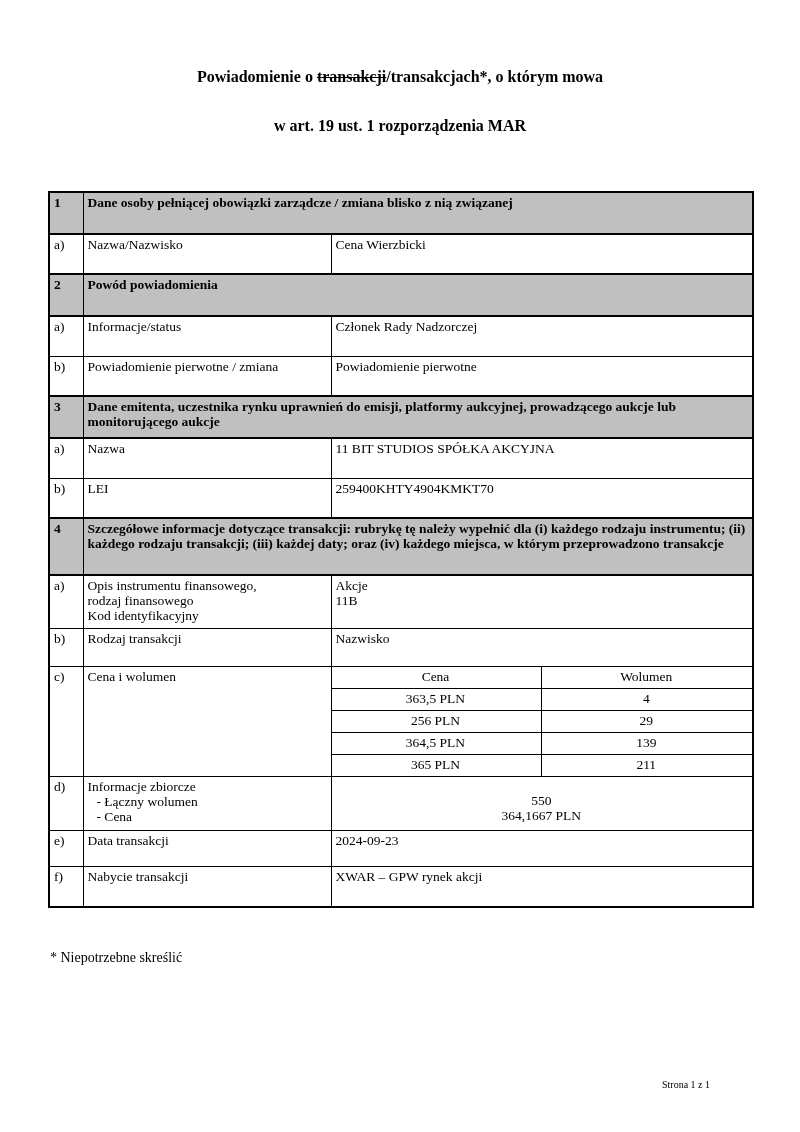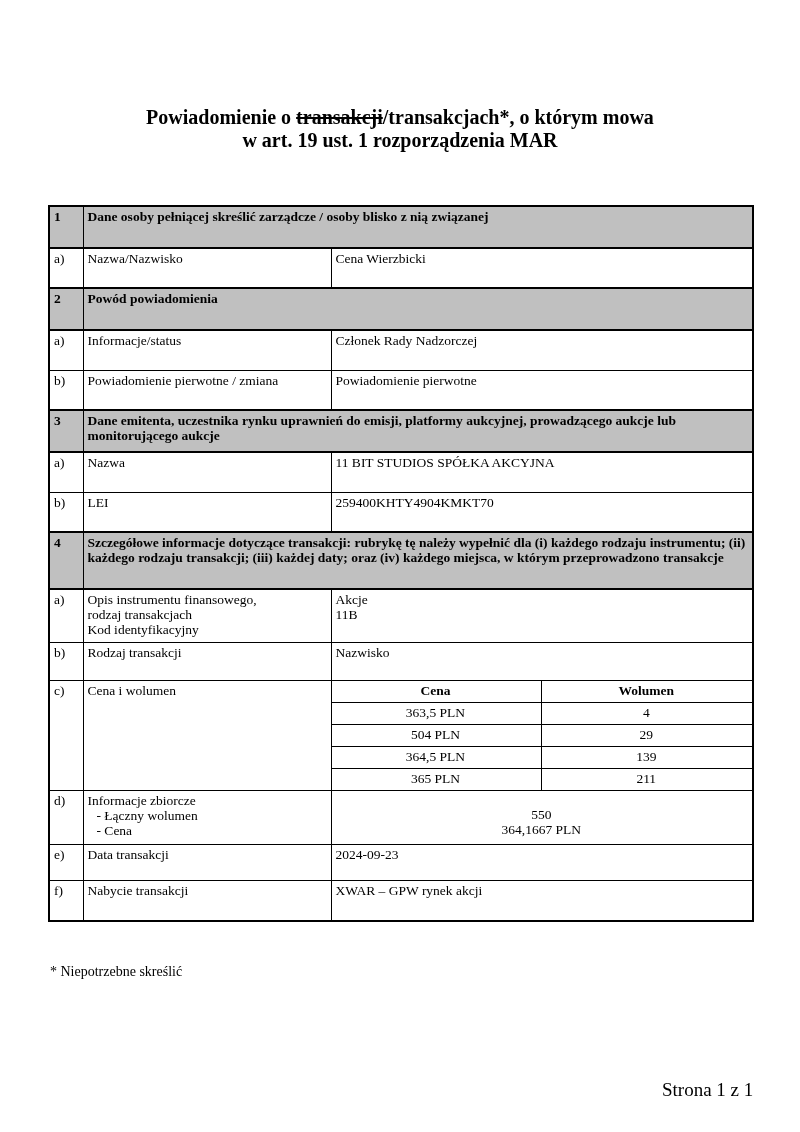--- a/index.html
+++ b/index.html
@@ -5,22 +5,22 @@
   * { box-sizing: border-box; }
   html, body { margin: 0; padding: 0; }
   body {
     width: 800px; height: 1132px;
     background: #ffffff;
     color: #000000;
     font-family: "Liberation Serif", serif;
     position: relative;
     overflow: hidden;
   }
-  .title-wrap { text-align: center; padding-top: 108px; font-weight: bold; font-size: 20px; line-height: 18px; }
-  .title-line2 { margin-top: 5px; }
+  .title-wrap { text-align: center; padding-top: 68px; font-weight: bold; font-size: 16px; line-height: 18px; }
+  .title-line2 { margin-top: 31px; }
   .strike { text-decoration: line-through; }
 
   table.form {
     border-collapse: collapse;
     table-layout: fixed;
     width: 704px;
     margin: 56px 0 0 48px;
     border: 2px solid #000;
   }
   table.form td {
@@ -33,49 +33,49 @@
   }
   tr.sec td {
     background: #c0c0c0;
     font-weight: bold;
     border-top: 2px solid #000;
     border-bottom: 2px solid #000;
   }
   .h42 { height: 42px; } .h40 { height: 40px; } .h57 { height: 57px; }
   .h53 { height: 53px; } .h38 { height: 38px; } .h22 { height: 22px; }
   .h54 { height: 54px; } .h36 { height: 36px; } .h41 { height: 41px; }
-  td.ph { text-align: center; font-weight: bold; }
+  td.ph { text-align: center; font-weight: normal; }
   td.pv { text-align: center; }
   td.vright { text-align: center; }
   .ind { padding-left: 9px; }
   .sp { height: 14px; }
 
   .footnote { margin: 42px 4px 0 50px; font-size: 14px; }
-  .pagenum { position: absolute; left: 662px; top: 1079px; font-size: 19px; }
+  .pagenum { position: absolute; left: 662px; top: 1079px; font-size: 10px; }
 </style>
 </head>
 <body>
 
 <div class="title-wrap">
   <div><span>Powiadomienie o </span><span class="strike">transakcji</span><span>/transakcjach*, o którym mowa</span></div>
   <div class="title-line2">w art. 19 ust. 1 rozporządzenia MAR</div>
 </div>
 
 <table class="form">
   <colgroup>
     <col style="width:34px">
       <col style="width:248px">
       <col style="width:210px">
       <col style="width:212px">
   </colgroup>
 
   <tbody>
       <tr class="sec h42">
     <td>1</td>
-    <td colspan="3">Dane osoby pełniącej skreślić zarządcze / osoby blisko z nią związanej</td>
+    <td colspan="3">Dane osoby pełniącej obowiązki zarządcze / zmiana blisko z nią związanej</td>
   </tr>
   <tr class="h40">
     <td>a)</td>
     <td>Nazwa/Nazwisko</td>
     <td colspan="2">Cena Wierzbicki</td>
   </tr>
 
   <tr class="sec h42">
     <td>2</td>
     <td colspan="3">Powód powiadomienia</td>
@@ -107,21 +107,21 @@
   </tr>
 
   <tr class="sec h57">
     <td>4</td>
     <td colspan="3">Szczegółowe informacje dotyczące transakcji: rubrykę tę należy wypełnić dla (i) każdego rodzaju instrumentu; (ii) każdego rodzaju transakcji; (iii) każdej daty; oraz (iv) każdego miejsca, w którym przeprowadzono transakcje</td>
   </tr>
   <tr class="h53">
     <td>a)</td>
     <td>
       <div>Opis instrumentu finansowego,</div>
-      <div>rodzaj transakcjach</div>
+      <div>rodzaj finansowego</div>
       <div>Kod identyfikacyjny</div>
     </td>
     <td colspan="2">
       <div>Akcje</div>
       <div>11B</div>
     </td>
   </tr>
   <tr class="h38">
     <td>b)</td>
     <td>Rodzaj transakcji</td>
@@ -132,21 +132,21 @@
     <td rowspan="5">c)</td>
     <td rowspan="5">Cena i wolumen</td>
     <td class="ph">Cena</td>
     <td class="ph">Wolumen</td>
   </tr>
   <tr class="h22">
     <td class="pv">363,5 PLN</td>
     <td class="pv">4</td>
   </tr>
   <tr class="h22">
-    <td class="pv">504 PLN</td>
+    <td class="pv">256 PLN</td>
     <td class="pv">29</td>
   </tr>
   <tr class="h22">
     <td class="pv">364,5 PLN</td>
     <td class="pv">139</td>
   </tr>
   <tr class="h22">
     <td class="pv">365 PLN</td>
     <td class="pv">211</td>
   </tr>

